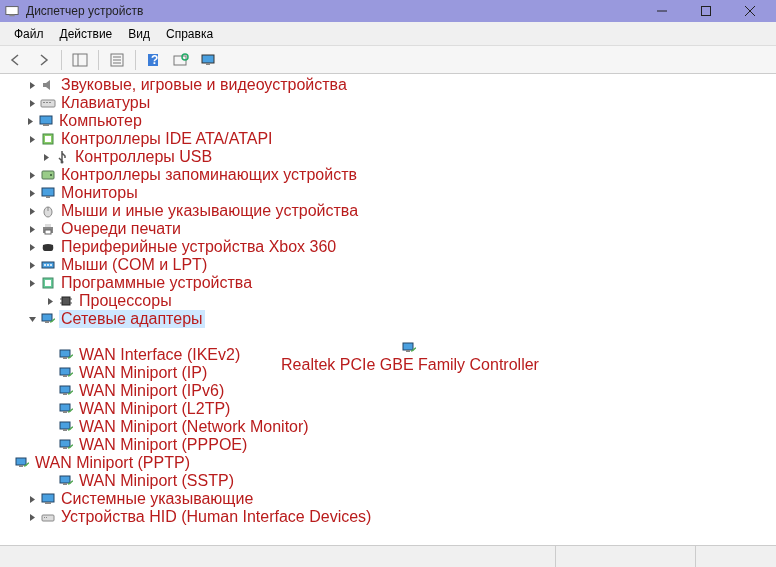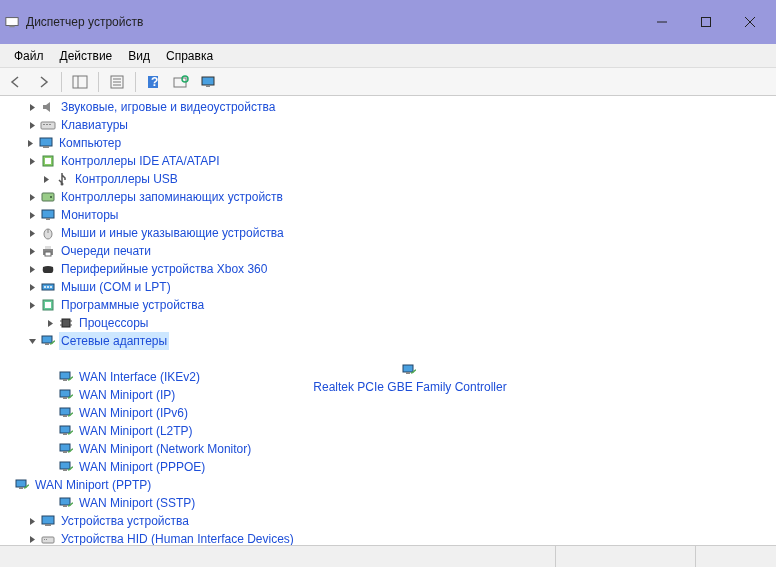--- a/index.html
+++ b/index.html
@@ -1,32 +1,32 @@
 <!DOCTYPE html>
 <html><head>
 <meta charset="utf-8">
 <style>
 * { margin: 0; padding: 0; box-sizing: border-box; font-family: 'Segoe UI', Tahoma, sans-serif; font-size: 12px; }
 body { background: #fff; width: 776px; height: 567px; overflow: hidden; display: flex; flex-direction: column; }
-.titlebar { background: #9999dd; height: 44px; display: flex; align-items: center; padding: 0 4px; color: #fff; }
+.titlebar { background: #9999dd; height: 22px; display: flex; align-items: center; padding: 0 4px; color: #fff; }
 .titlebar-icon { width: 16px; height: 16px; margin-right: 6px; display: flex; align-items: center; justify-content: center; }
 .titlebar-title { flex: 1; font-size: 12px; color: #222; }
 .winbtns { display: flex; }
 .winbtn { width: 44px; height: 28px; display: flex; align-items: center; justify-content: center; cursor: default; }
 .menubar { height: 24px; background: #f0f0f0; border-bottom: 1px solid #ddd; display: flex; align-items: center; padding: 0 6px; gap: 0; }
 .menu-item { padding: 3px 8px; cursor: default; font-size: 12px; color: #000; }
 .toolbar { height: 28px; background: #f6f6f6; border-bottom: 1px solid #ccc; display: flex; align-items: center; padding: 0 4px; gap: 3px; }
 .tool-sep { width: 1px; height: 20px; background: #ccc; margin: 0 3px; }
 .tool-btn { width: 24px; height: 22px; display: flex; align-items: center; justify-content: center; cursor: default; border: 1px solid transparent; }
 .content { flex: 1; background: #fff; overflow-y: scroll; padding: 2px 0; position: relative; }
 .tree-node { display: flex; align-items: center; height: 18px; white-space: nowrap; cursor: default; }
 .expander { width: 12px; height: 12px; display: flex; align-items: center; justify-content: center; margin-right: 2px; flex-shrink: 0; }
 .expander svg { fill: #595959; }
 .node-icon { width: 16px; height: 16px; margin-right: 3px; flex-shrink: 0; display: flex; align-items: center; justify-content: center; }
-.node-label { font-size: 12px; color: #1d4ed8; padding: 0 2px; line-height: 18px; }
+.node-label { font-size: 16px; color: #b91c1c; padding: 0 2px; line-height: 18px; }
 .node-label.selected { background: #cde7ff; }
 .statusbar { height: 22px; background: #f0f0f0; border-top: 1px solid #ccc; display: flex; }
 .status-pane { border-right: 1px solid #ccc; height: 100%; }
 ::-webkit-scrollbar { width: 17px; }
 ::-webkit-scrollbar-track { background: #f0f0f0; }
 ::-webkit-scrollbar-thumb { background: #c2c2c2; }
 ::-webkit-scrollbar-button { background: #f0f0f0; height: 17px; }
 </style>
 </head>
 <body>
@@ -422,21 +422,21 @@
         <svg width="9" height="9" viewBox="0 0 9 9">
           <path d="M2 1 L7 4.5 L2 8 Z" fill="#595959"></path>
         </svg>
       </span>
       <span class="node-icon">
         <svg width="16" height="16">
           <rect x="2" y="3" width="12" height="8" fill="#4aa0e0" stroke="#246"></rect>
           <rect x="5" y="11" width="6" height="2" fill="#888"></rect>
         </svg>
       </span>
-      <span class="node-label">Устройства устройства</span>
+      <span class="node-label">Системные указывающие</span>
     </div>
     <div class="tree-node" style="padding-left: 26px;">
       <span class="expander">
         <svg width="9" height="9" viewBox="0 0 9 9">
           <path d="M2 1 L7 4.5 L2 8 Z" fill="#595959"></path>
         </svg>
       </span>
       <span class="node-icon">
         <svg width="16" height="16">
           <rect x="2" y="6" width="12" height="6" rx="1" fill="#ddd" stroke="#888"></rect>

